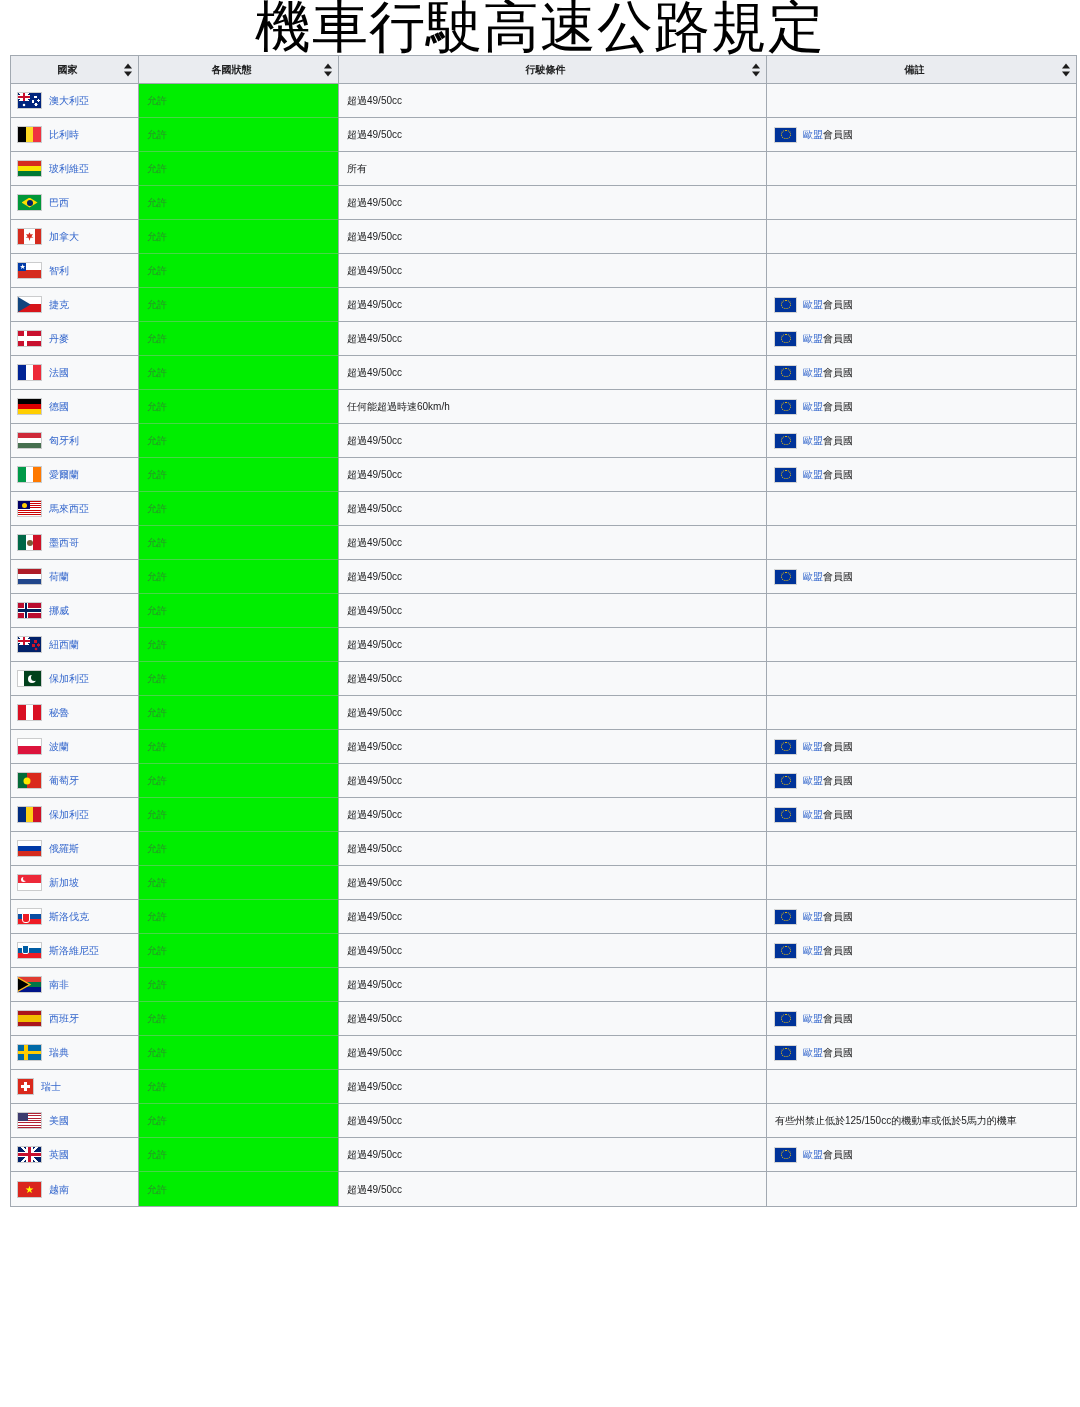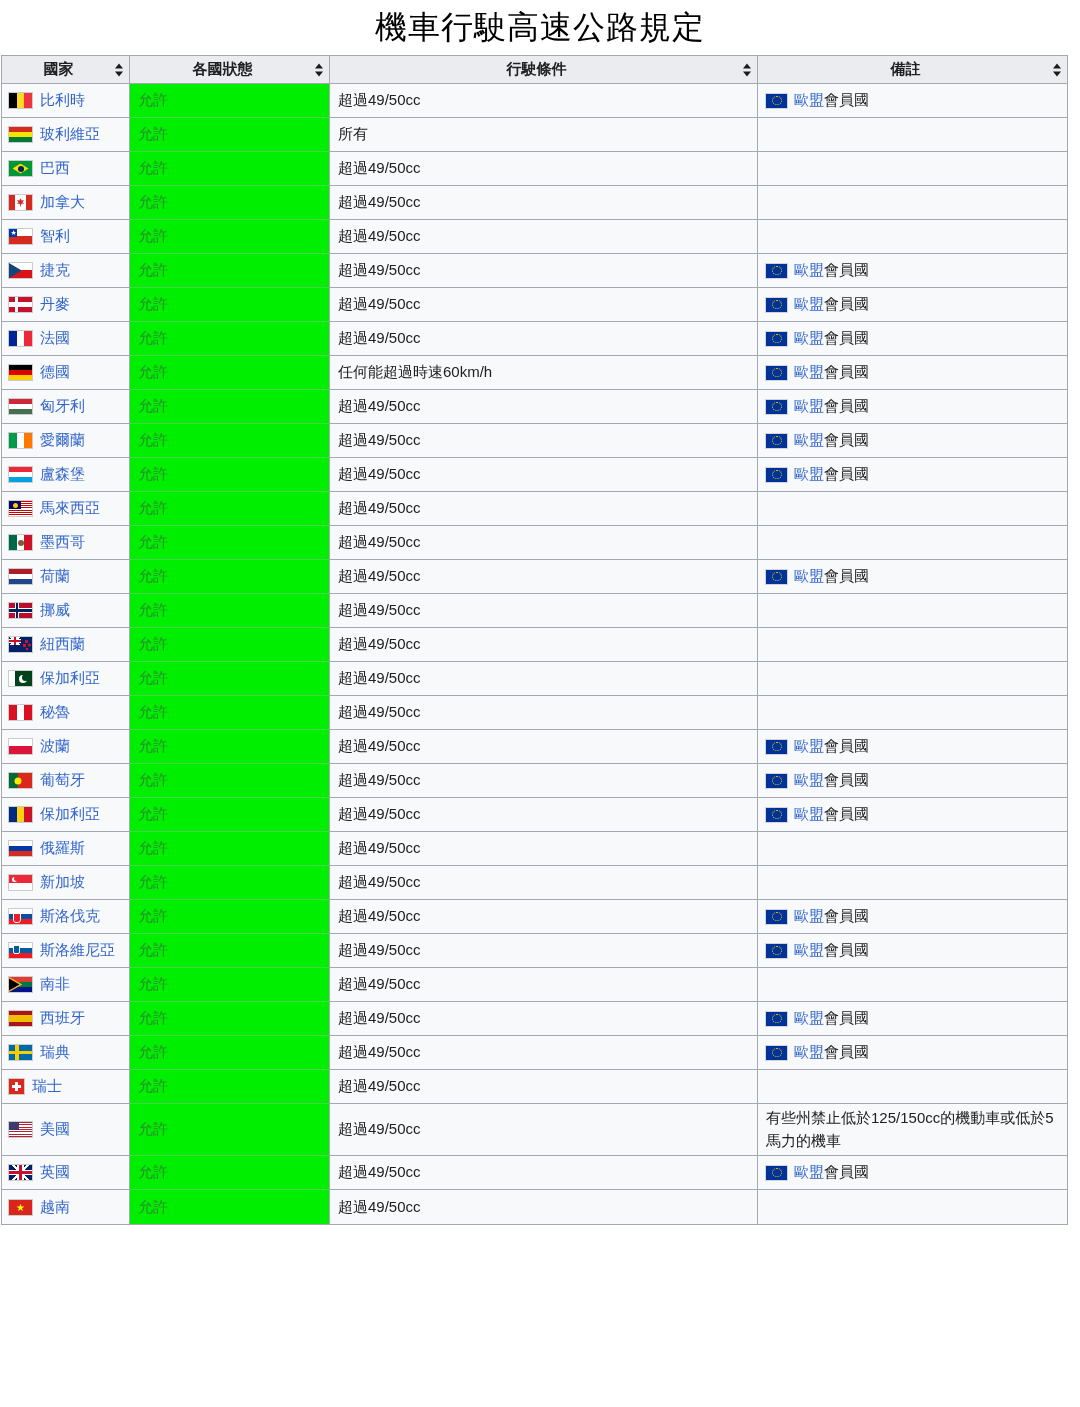--- a/index.html
+++ b/index.html
@@ -13,29 +13,29 @@
   }
   *{box-sizing:border-box;}
   html,body{margin:0;padding:0;}
   body{
     width:1080px;height:1407px;background:#fff;
     font-family:"Liberation Sans","DejaVu Sans",sans-serif;
     color:var(--text);
   }
   .page-title{
     margin:0;padding:0;height:55px;line-height:55px;
-    text-align:center;font-size:32px;font-weight:normal;
+    text-align:center;font-size:56px;font-weight:normal;
     font-family:"Liberation Serif","DejaVu Serif",serif;
     letter-spacing:1px;color:#000;
   }
   table.wikitable{
     border-collapse:separate;border-spacing:0;table-layout:fixed;
-    width:1065px;margin-left:1px;
+    width:1065px;margin-left:10px;
     border:1px solid var(--border);
-    font-size:15px;
+    font-size:10px;
   }
   th{
     background:var(--headbg);
     font-weight:bold;text-align:center;
     height:28px;padding:2px 22px 2px 8px;
     border-right:1px solid var(--border);
     border-bottom:1px solid var(--border);
     position:relative;cursor:pointer;
   }
   th:last-child{border-right:none;}
@@ -242,20 +242,35 @@
       <th>
         <span>備註</span>
         <span class="sort"></span>
       </th>
     </tr>
   </thead>
   <tbody>
       <tr>
     <td class="c-country">
       <span class="country-inner">
+        <span class="flag flag-australia"></span>
+        <a>澳大利亞</a>
+      </span>
+    </td>
+    <td class="c-status">
+      <span>允許</span>
+    </td>
+    <td class="c-cond">
+      <span>超過49/50cc</span>
+    </td>
+    <td class="c-remark"></td>
+  </tr>
+      <tr>
+    <td class="c-country">
+      <span class="country-inner">
         <span class="flag flag-belgium"></span>
         <a>比利時</a>
       </span>
     </td>
     <td class="c-status">
       <span>允許</span>
     </td>
     <td class="c-cond">
       <span>超過49/50cc</span>
     </td>
@@ -430,41 +445,20 @@
             <a>歐盟</a>
             <span>會員國</span>
           </span>
         </td>
   </tr>
       <tr>
     <td class="c-country">
       <span class="country-inner">
         <span class="flag flag-ireland"></span>
         <a>愛爾蘭</a>
-      </span>
-    </td>
-    <td class="c-status">
-      <span>允許</span>
-    </td>
-    <td class="c-cond">
-      <span>超過49/50cc</span>
-    </td>
-    <td class="c-remark">
-          <span class="remark-inner">
-            <span class="eu-flag"></span>
-            <a>歐盟</a>
-            <span>會員國</span>
-          </span>
-        </td>
-  </tr>
-      <tr>
-    <td class="c-country">
-      <span class="country-inner">
-        <span class="flag flag-luxembourg"></span>
-        <a>盧森堡</a>
       </span>
     </td>
     <td class="c-status">
       <span>允許</span>
     </td>
     <td class="c-cond">
       <span>超過49/50cc</span>
     </td>
     <td class="c-remark">
           <span class="remark-inner">

